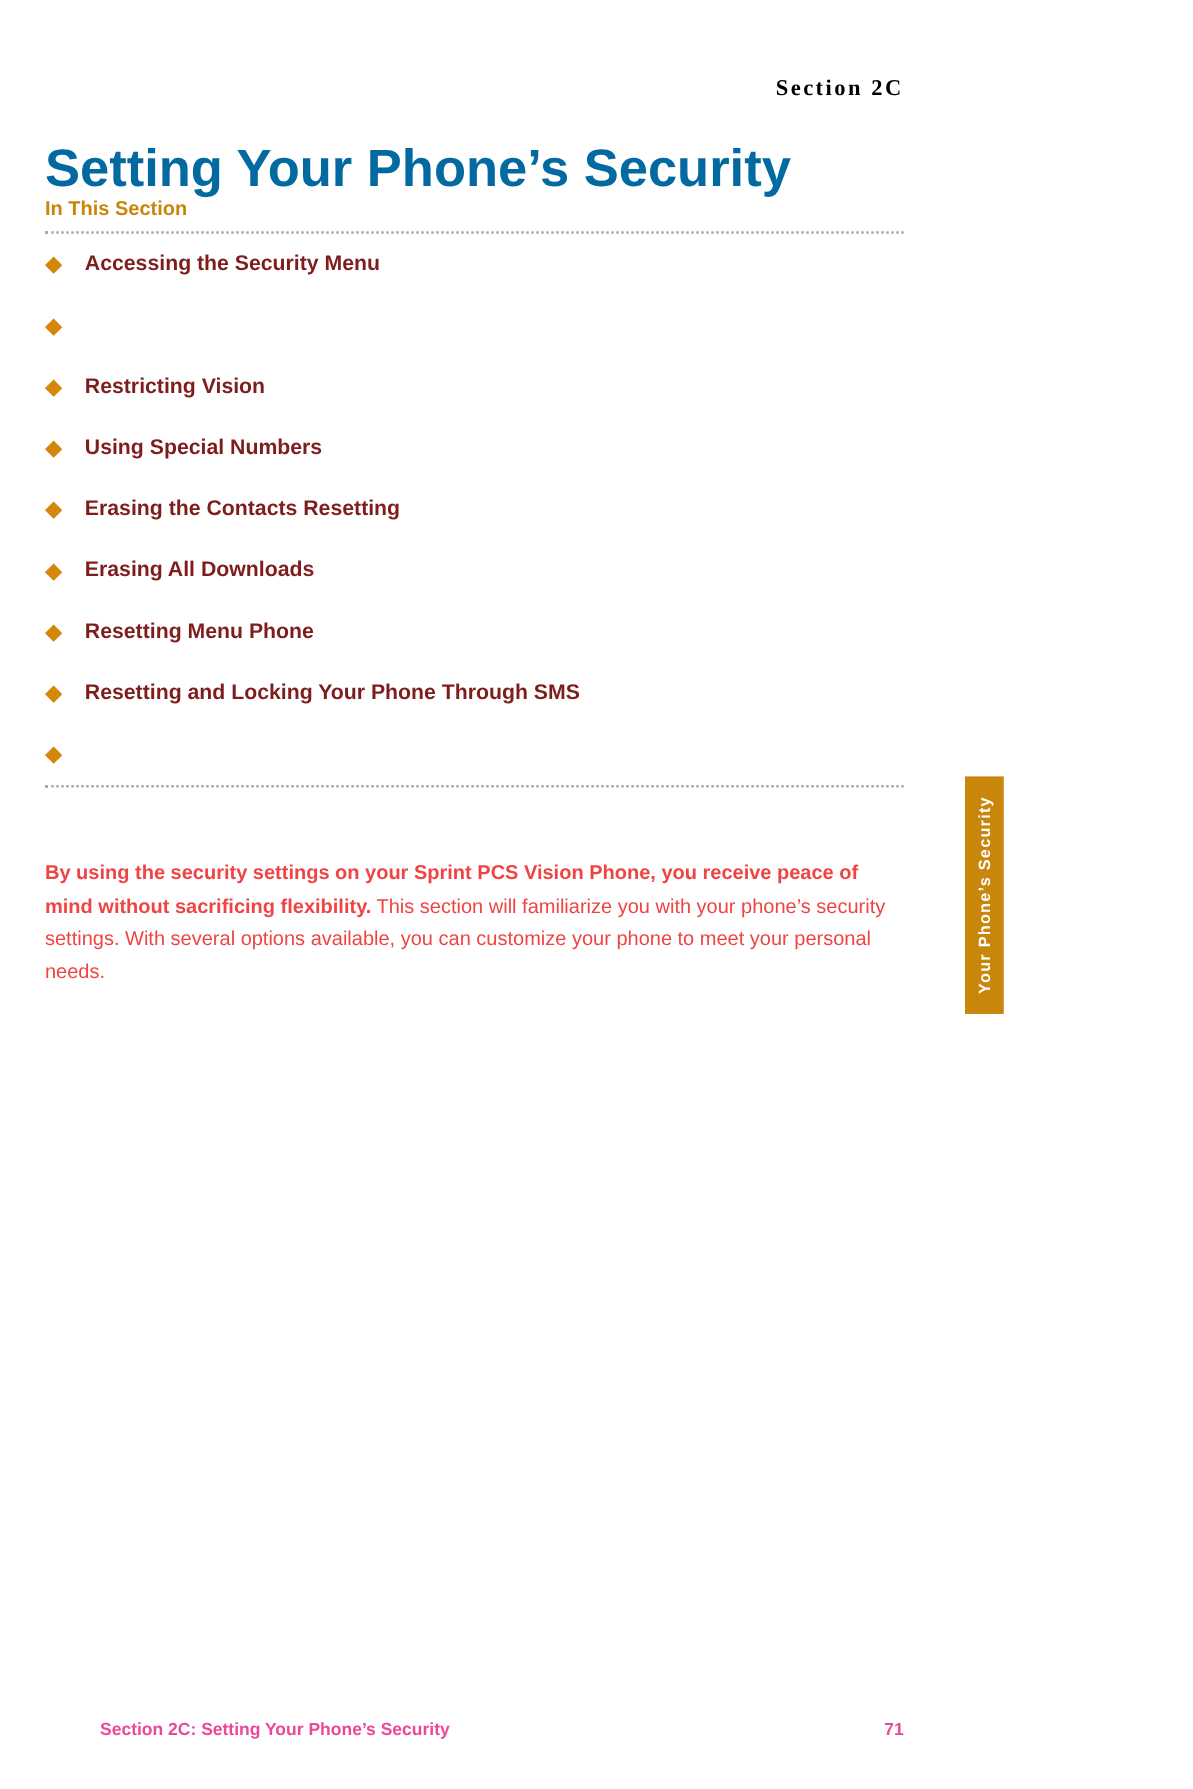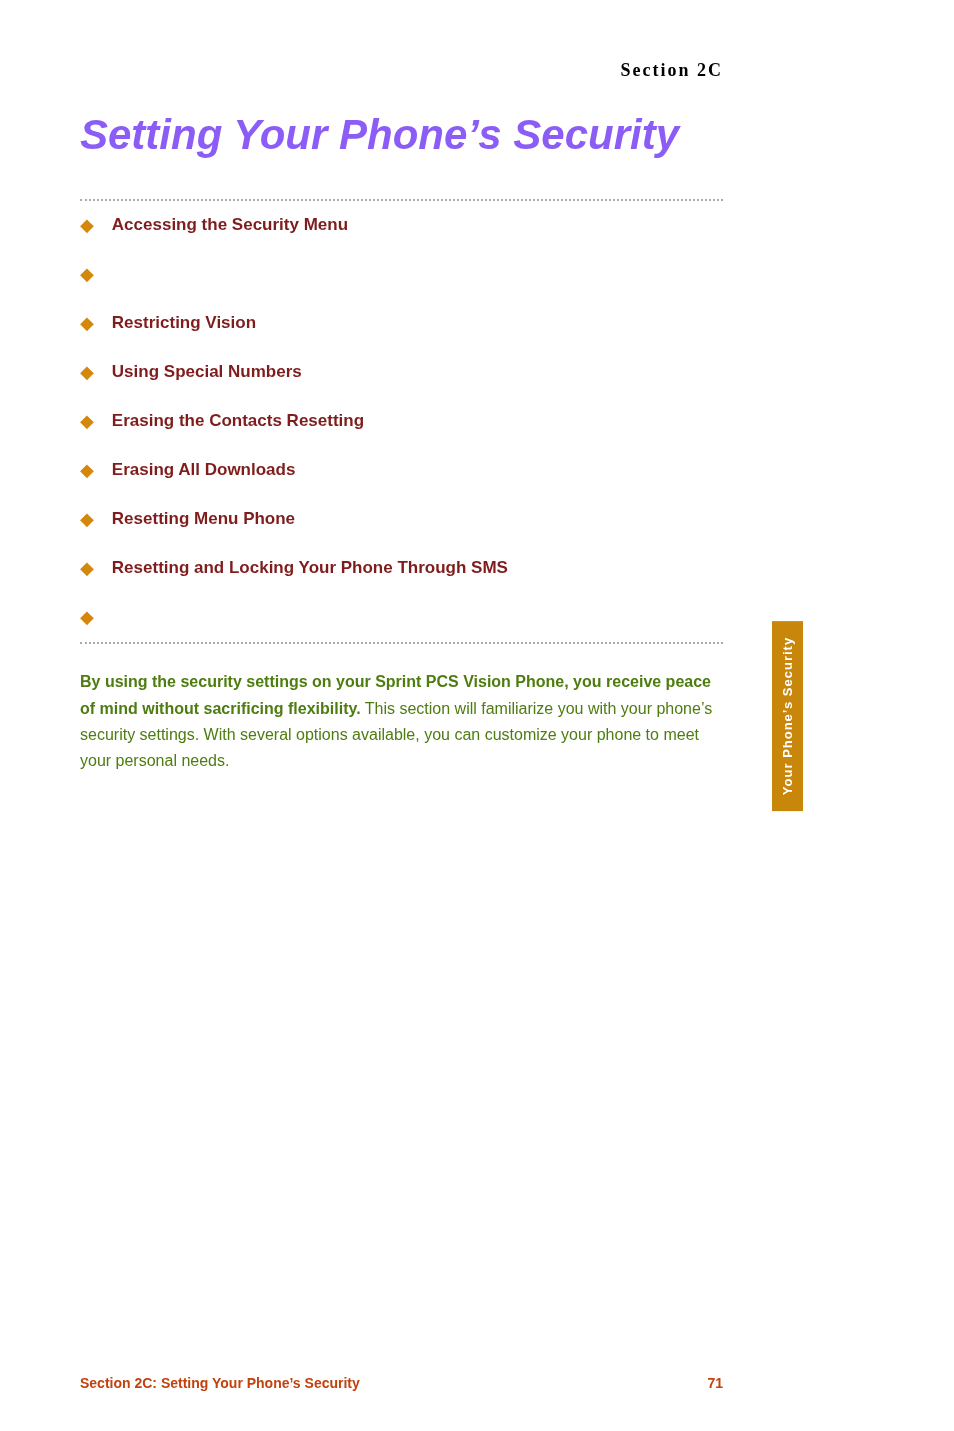--- a/index.html
+++ b/index.html
@@ -15,41 +15,39 @@
       font-family: 'Arial', 'Helvetica', sans-serif;
       position: relative;
       overflow-x: hidden;
     }
 
     .page-container {
       width: 803px;
       min-height: 1431px;
       background: #ffffff;
       position: relative;
-      padding: 60px 80px 60px 80px;
+      padding: 60px 80px 60px 36px;
     }
 
     .section-label {
       text-align: right;
       font-size: 18px;
       font-weight: bold;
       color: #000000;
       letter-spacing: 2px;
       margin-bottom: 30px;
       font-family: 'Georgia', serif;
     }
 
     .page-title {
       font-size: 42px;
       font-weight: 900;
-      color: #8b5cf6;
+      color: #0369a1;
       line-height: 1.15;
-      margin-bottom: 40px;
       font-family: 'Arial Black', 'Arial', sans-serif;
-      font-style: italic;
     }
 
     .in-this-section-label {
       font-size: 16px;
       font-weight: bold;
       color: #c8860a;
       margin-bottom: 8px;
       font-family: 'Arial', sans-serif;
     }
 
@@ -84,24 +82,24 @@
 
     .toc-item-text {
       font-size: 17px;
       font-weight: 800;
       color: #7f1d1d;
       font-family: 'Arial Black', 'Arial', sans-serif;
       line-height: 1.2;
     }
 
     .description-block {
-      margin-top: 25px;
+      margin-top: 56px;
       font-size: 16px;
       line-height: 1.65;
-      color: #4d7c0f;
+      color: #ef4444;
       max-width: 720px;
     }
 
     .description-block .bold-intro {
       font-weight: 900;
       font-family: 'Arial Black', 'Arial', sans-serif;
     }
 
     .description-block .normal-text {
       font-weight: normal;
@@ -112,21 +110,21 @@
       position: absolute;
       bottom: 40px;
       left: 0;
       width: 100%;
       display: flex;
       justify-content: space-between;
       align-items: center;
       padding: 0 80px;
       font-size: 14px;
       font-weight: bold;
-      color: #c2410c;
+      color: #ec4899;
       font-family: 'Arial', sans-serif;
     }
 
     .footer-left {
       font-weight: bold;
     }
 
     .footer-right {
       font-weight: bold;
     }
@@ -158,20 +156,21 @@
   </style>
 </head>
 <body>
 
 <div class="page-container">
 
   <div class="section-label">Section 2C</div>
 
   <h1 class="page-title">Setting Your Phone’s Security</h1>
 
+  <div class="in-this-section-label">In This Section</div>
 
   <hr class="dotted-line">
 
   <ul class="toc-list">
   <li class="toc-item">
         <span class="diamond-icon">◆</span>
         <span class="toc-item-text">Accessing the Security Menu</span>
       </li>
       <li class="toc-item">
         <span class="diamond-icon">◆</span>

